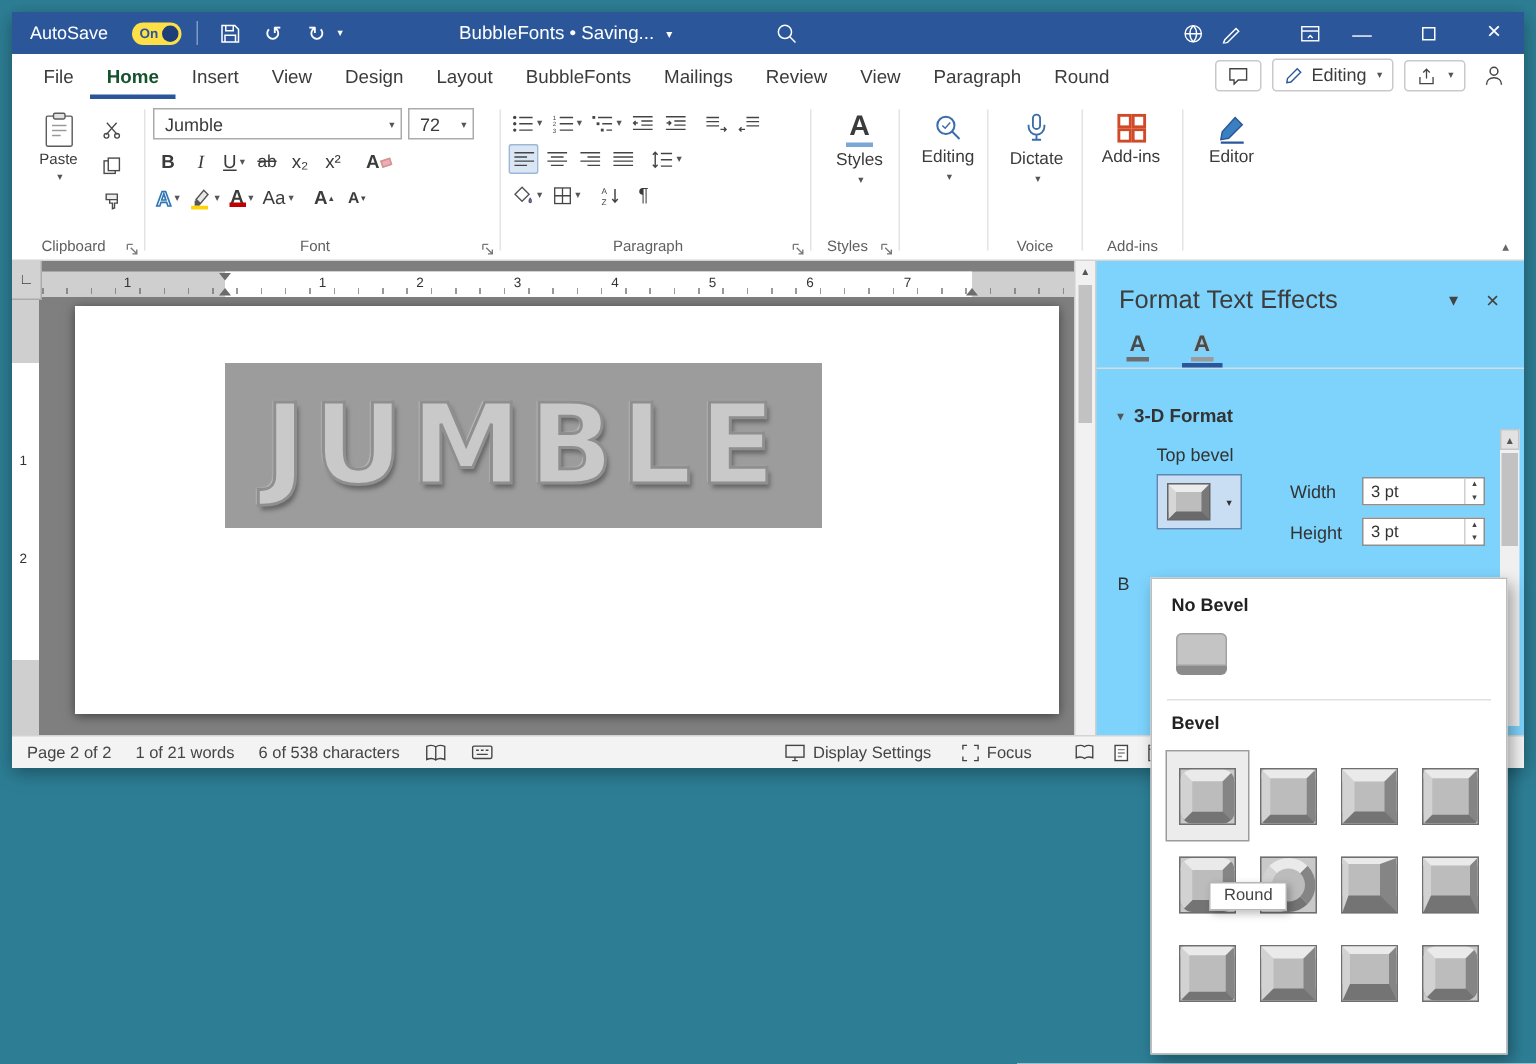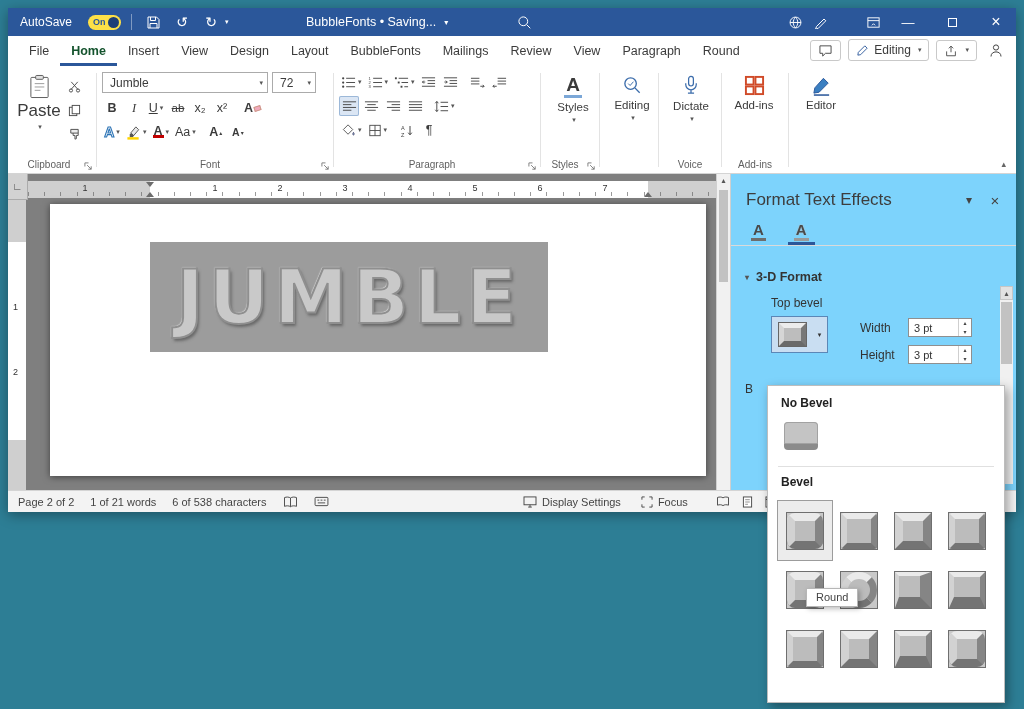--- a/index.html
+++ b/index.html
@@ -38,21 +38,21 @@
   .ribbon { height:108px; background:#fff; border-bottom:1px solid #d4d4d4; display:flex; padding:3px 2px 0 4px; position:relative; flex:0 0 auto; color:#3b3b3b; }
   .rsep { width:1px; background:#e3e3e3; margin:4px 0 6px; }
   .rgroup { position:relative; padding:1px 5px 16px; }
   .glabel { position:absolute; bottom:3px; left:0; right:10px; text-align:center; font-size:10px; color:#5f5f5f; }
   .glabel.full { right:0; }
   .launcher { position:absolute; bottom:2px; right:3px; }
   .ribbon-collapse { position:absolute; right:10px; bottom:4px; font-size:9px; color:#666; }
 
   .clip-inner { display:flex; }
   .paste-big { display:flex; flex-direction:column; align-items:center; width:44px; padding-top:4px; gap:2px; }
-  .blabel { font-size:17px; }
+  .blabel { font-size:10px; }
   .mini-col { display:flex; flex-direction:column; gap:4px; margin-left:3px; padding-top:6px; }
   .ib { display:inline-flex; align-items:center; justify-content:center; min-width:20px; height:20px; border-radius:2px; font-size:12.5px; padding:0 2px; }
   .ib.sel { background:#dbe6f4; box-shadow:inset 0 0 0 1px #9cb8d8; }
 
   .font-row1 { display:flex; gap:4px; margin:2px 0 5px; }
   .combo { border:1px solid #ababab; height:21px; display:flex; align-items:center; font-size:12px; padding:0 4px 0 7px; background:#fff; }
   .combo .cv { flex:1; }
   .combo.fname { width:166px; }
   .combo.fsize { width:44px; }
   .btnrow { display:flex; align-items:center; gap:2px; margin-bottom:4px; }
@@ -108,21 +108,21 @@
   .ulabel { }
   .top-bevel-label { display:block; margin:0 0 6px 26px; }
   .bevel-row { display:flex; align-items:flex-start; }
   .bevel-btn { width:57px; height:37px; margin-left:26px; background:#c9def2; border:1px solid #5b87b7; display:flex; }
   .bevel-btn .face { flex:1; display:flex; align-items:center; justify-content:center; }
   .bevel-btn .arrow { width:15px; display:flex; align-items:center; justify-content:center; font-size:7px; color:#333; }
   .mini-bevel { width:27px; height:23px; border:5px solid; border-color:#ececec #787878 #6a6a6a #d6d6d6; background:#bdbdbd; outline:1px solid #666; }
   .wh { margin-left:32px; margin-top:2px; }
   .wh-row { display:flex; align-items:center; margin-bottom:8px; }
   .wh-label { width:48px; font-size:12px; }
-  .spin { width:64px; height:19px; background:#fff; border:1px solid #8f8f8f; display:flex; align-items:center; font-size:11px; padding-left:5px; }
+  .spin { width:82px; height:19px; background:#fff; border:1px solid #8f8f8f; display:flex; align-items:center; font-size:11px; padding-left:5px; }
   .spin .ud { margin-left:auto; width:13px; height:100%; border-left:1px solid #cfcfcf; display:flex; flex-direction:column; }
   .spin .ud span { flex:1; font-size:6px; line-height:8px; text-align:center; color:#444; }
   .b-partial { display:block; margin:10px 0 0 0; }
   .p-scroll { position:absolute; right:3px; top:112px; bottom:6px; width:13px; background:#f0f0f0; font-size:8px; color:#555; }
   .p-up { height:14px; text-align:center; line-height:14px; background:#e2e2e2; border:1px solid #c6c6c6; }
   .p-thumb { position:absolute; top:16px; left:1px; right:1px; height:62px; background:#c2c2c2; }
 
   
   .statusbar { height:22px; background:#f3f3f3; border-top:1px solid #d4d4d4; display:flex; align-items:center; font-size:11px; color:#444; padding:0 10px; gap:16px; position:relative; flex:0 0 auto; }
   .sb-item { display:flex; align-items:center; gap:5px; }

